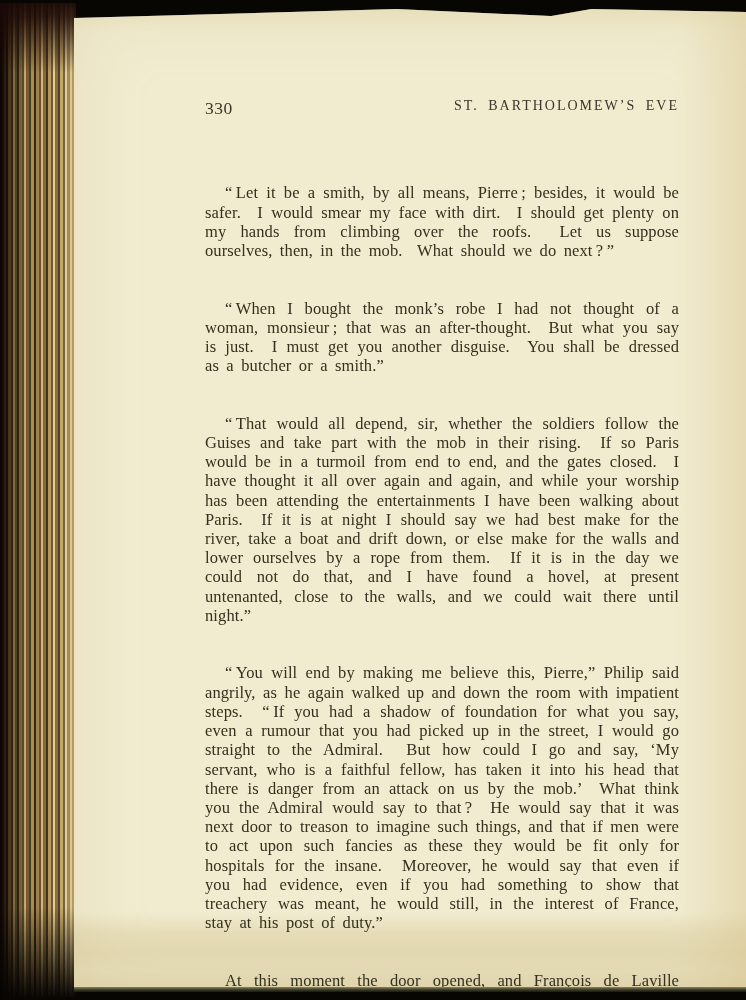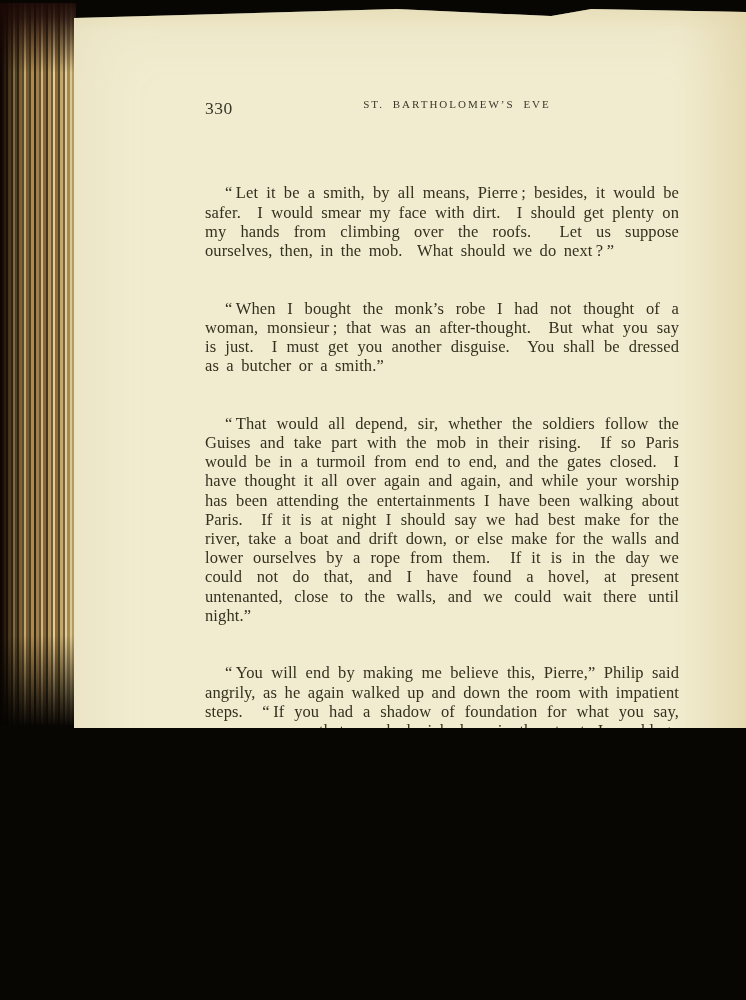--- a/index.html
+++ b/index.html
@@ -4,21 +4,21 @@
 <style>
   html, body { margin: 0; padding: 0; }
   body {
     width: 746px; height: 1000px;
     background: #070603;
     font-family: "Liberation Serif", "DejaVu Serif", serif;
     overflow: hidden;
   }
   .scene {
     position: relative;
-    width: 746px; height: 728px;
+    width: 746px; height: 1000px;
     background: #070603;
     overflow: hidden;
   }
   
   .page-edges {
     position: absolute;
     left: 0; top: 3px; bottom: 3px; width: 76px;
     background-image:
       linear-gradient(180deg, rgba(26,8,6,0.96) 0px, rgba(26,8,6,0.85) 14px, rgba(26,8,6,0) 70px),
       linear-gradient(0deg, rgba(6,4,2,0.97) 0px, rgba(6,4,2,0.75) 22px, rgba(6,4,2,0) 90px),
@@ -89,22 +89,22 @@
     height: 22px;
   }
   .page-number {
     position: absolute;
     left: 0; top: 0;
     font-size: 17.5px;
     letter-spacing: 0.5px;
     color: #3a362a;
   }
   .running-title {
-    text-align: center;
-    font-size: 11px;
+    text-align: right;
+    font-size: 14px;
     letter-spacing: 2px;
     word-spacing: 4px;
     color: #3a362a;
     padding-left: 30px;
   }
   .body-text {
     margin-top: 25px;
     font-size: 16.5px;
     line-height: 19.2px;
     text-align: justify;

